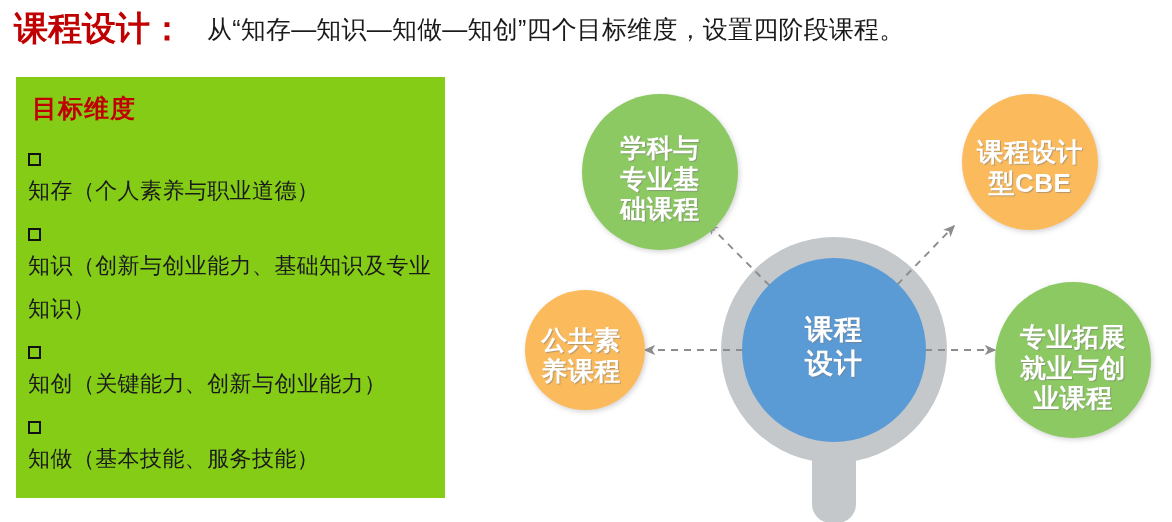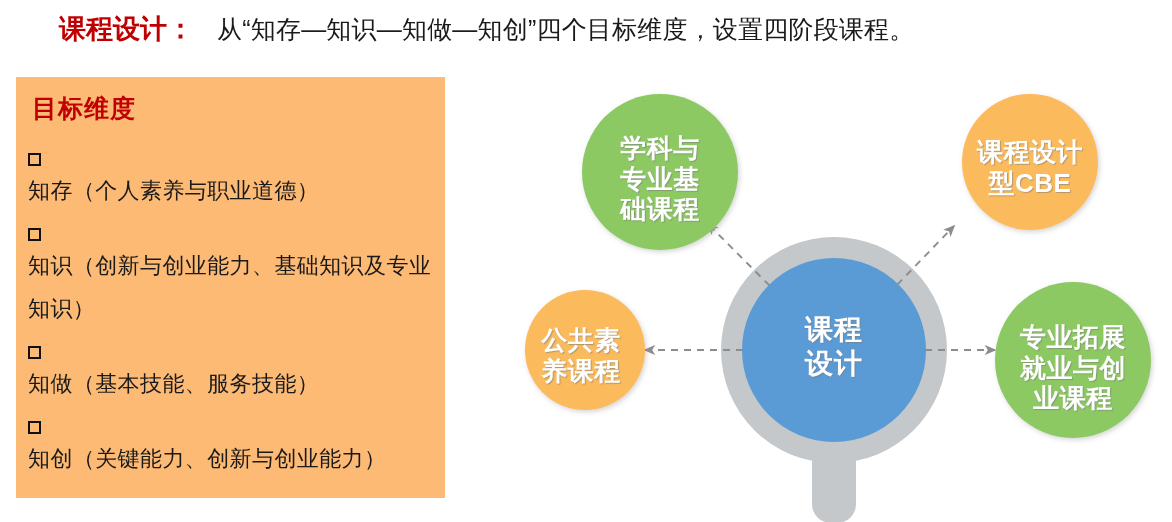--- a/index.html
+++ b/index.html
@@ -20,42 +20,41 @@
     position: absolute;
     left: 14px;
     top: 6px;
     width: 1150px;
     height: 46px;
     display: flex;
     align-items: center;
     white-space: nowrap;
   }
   #title-label {
-    font-size: 27px;
+    font-size: 34px;
     font-weight: bold;
     color: #C00000;
     letter-spacing: 0px;
-    margin-left: 45px;
   }
   #title-rest {
     font-size: 25px;
     color: #1a1a1a;
     font-weight: normal;
     margin-left: 23px;
     letter-spacing: 0.2px;
   }
 
   
   #goal-panel {
     position: absolute;
     left: 16px;
     top: 77px;
     width: 429px;
     height: 421px;
-    background: #fdba74;
+    background: #84cc16;
   }
   #goal-panel-heading {
     position: absolute;
     left: 16px;
     top: 15px;
     font-size: 25px;
     font-weight: bold;
     color: #C00000;
     letter-spacing: 1px;
   }
@@ -140,26 +139,26 @@
       <span class="goal-text">知存（个人素养与职业道德）</span>
     </div>
 
     <div class="goal-item">
       <span class="goal-bullet"><span class="goal-bullet-box"></span></span>
       <span class="goal-text">知识（创新与创业能力、基础知识及专业知识）</span>
     </div>
 
     <div class="goal-item">
       <span class="goal-bullet"><span class="goal-bullet-box"></span></span>
+      <span class="goal-text">知创（关键能力、创新与创业能力）</span>
+    </div>
+
+    <div class="goal-item">
+      <span class="goal-bullet"><span class="goal-bullet-box"></span></span>
       <span class="goal-text">知做（基本技能、服务技能）</span>
-    </div>
-
-    <div class="goal-item">
-      <span class="goal-bullet"><span class="goal-bullet-box"></span></span>
-      <span class="goal-text">知创（关键能力、创新与创业能力）</span>
     </div>
 
   </div>
 </div>
 
 <div id="diagram">
   <svg width="712" height="462" viewBox="0 0 712 462" xmlns="http://www.w3.org/2000/svg">
     <defs>
       <marker id="arrowhead" markerWidth="7" markerHeight="7" refX="5.4" refY="3" orient="auto">
         <path d="M0,0.3 L6.2,3 L0,5.7 L1.6,3 Z" fill="#8C8C8C"></path>

